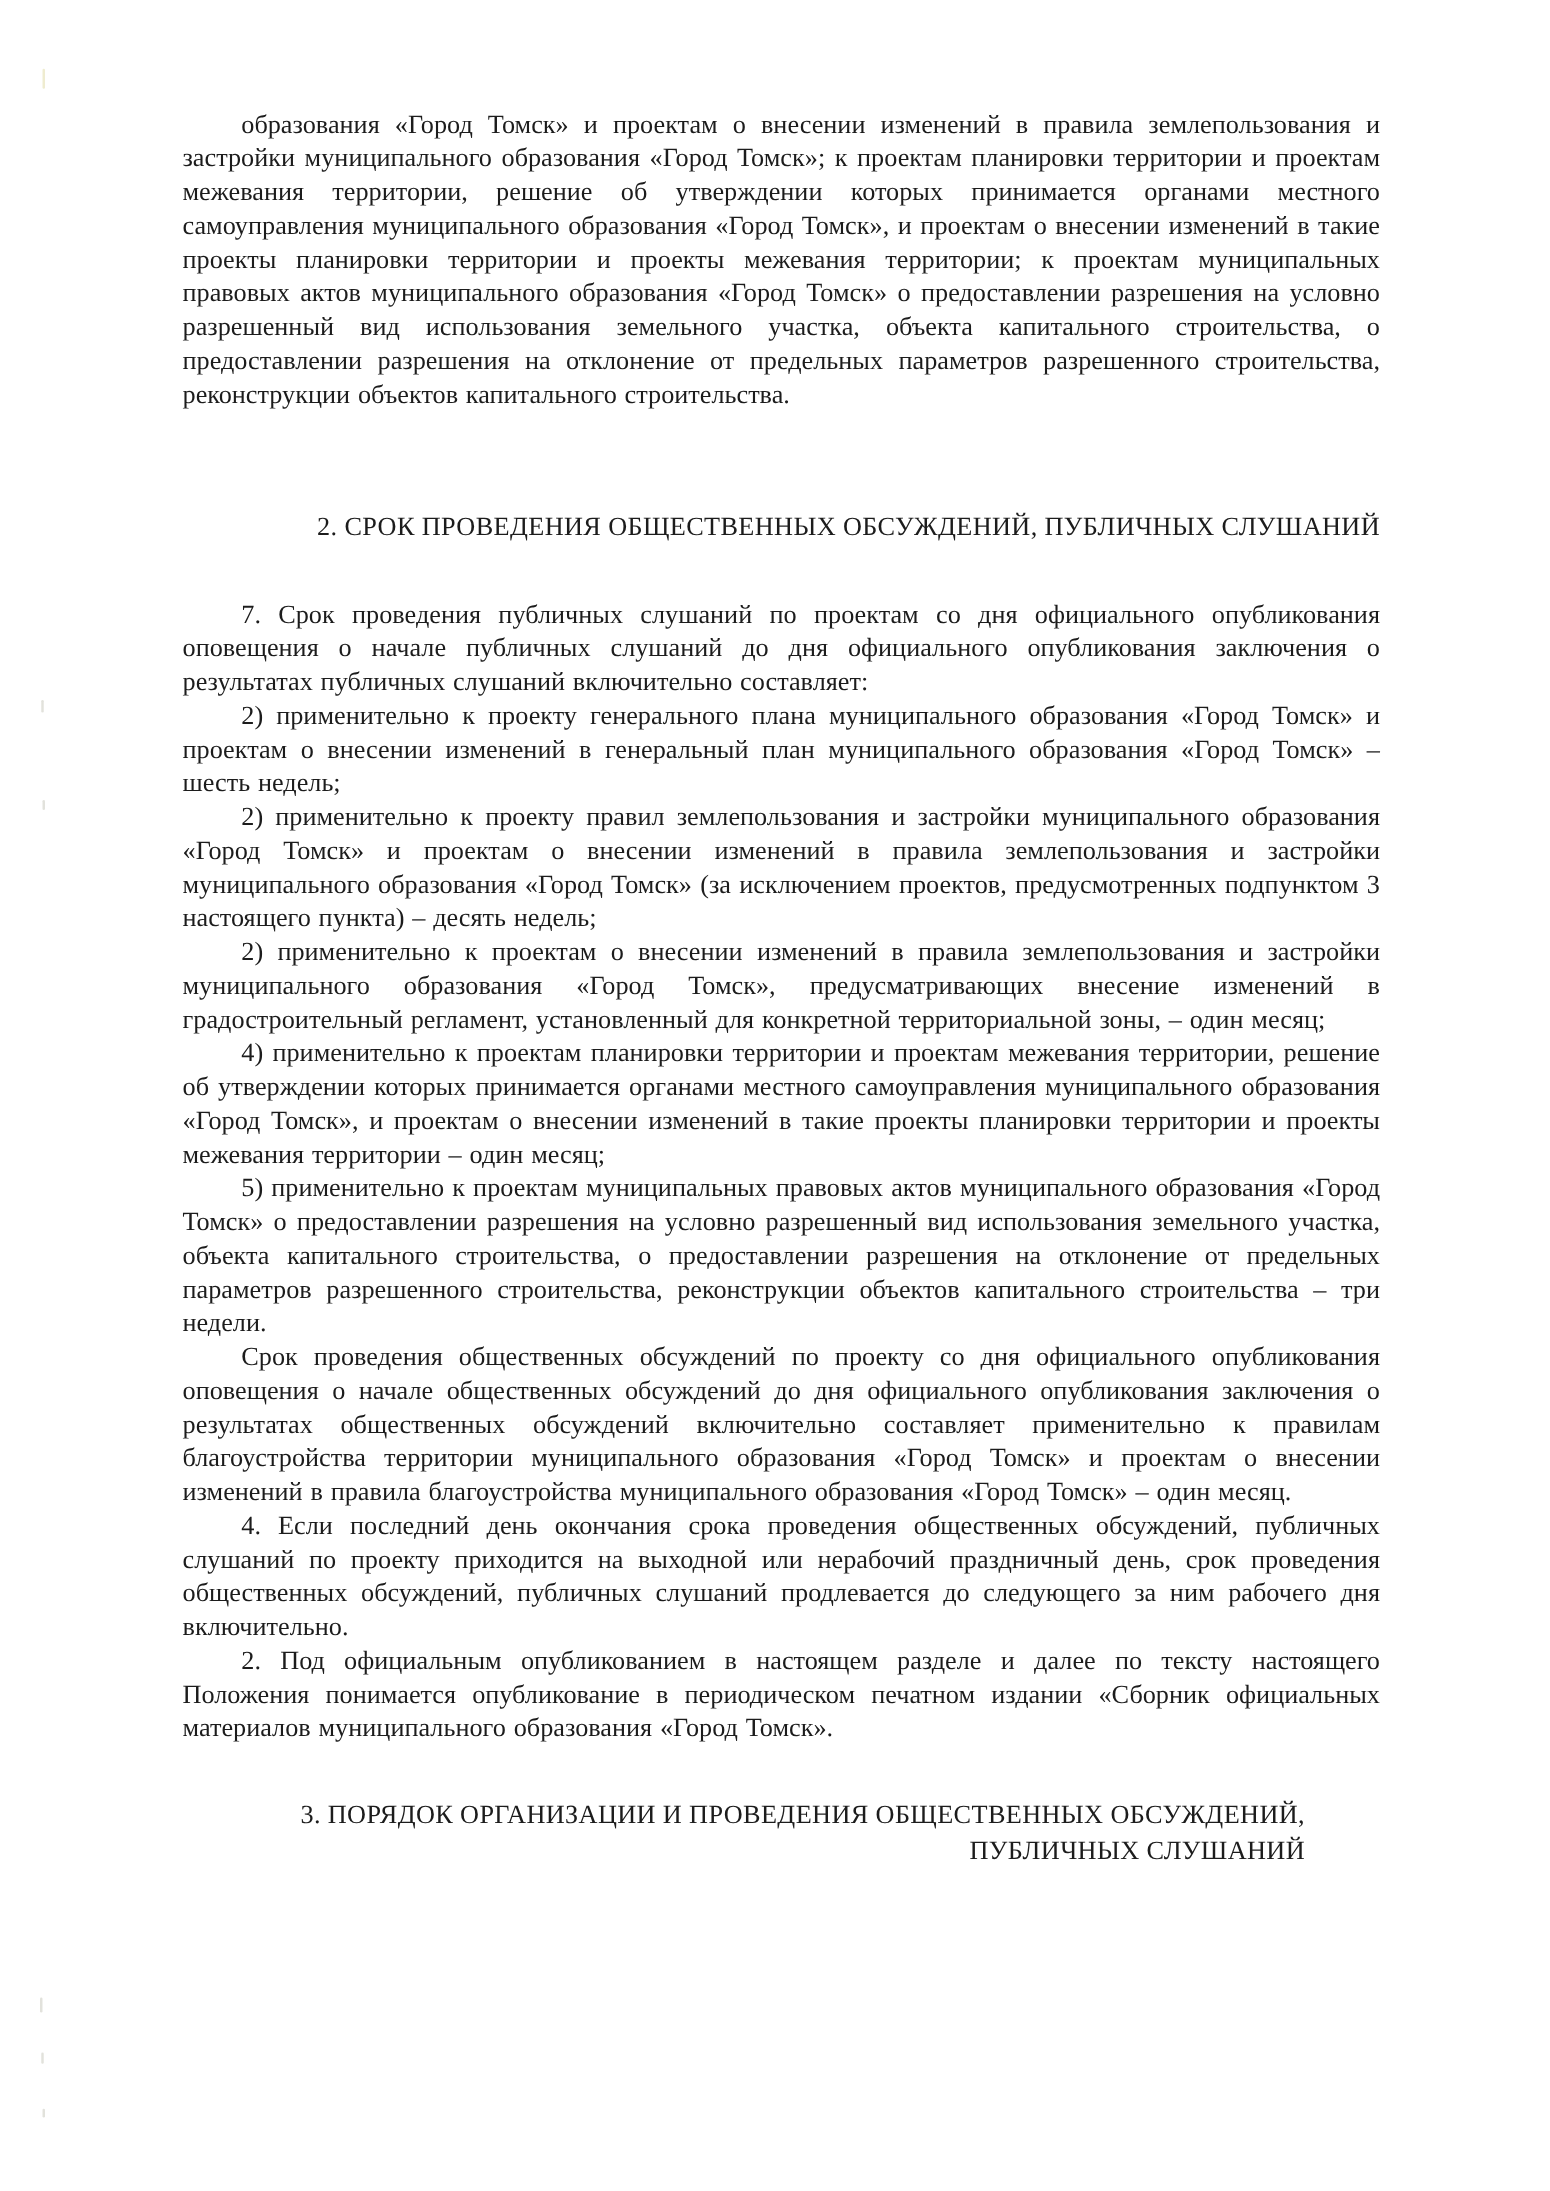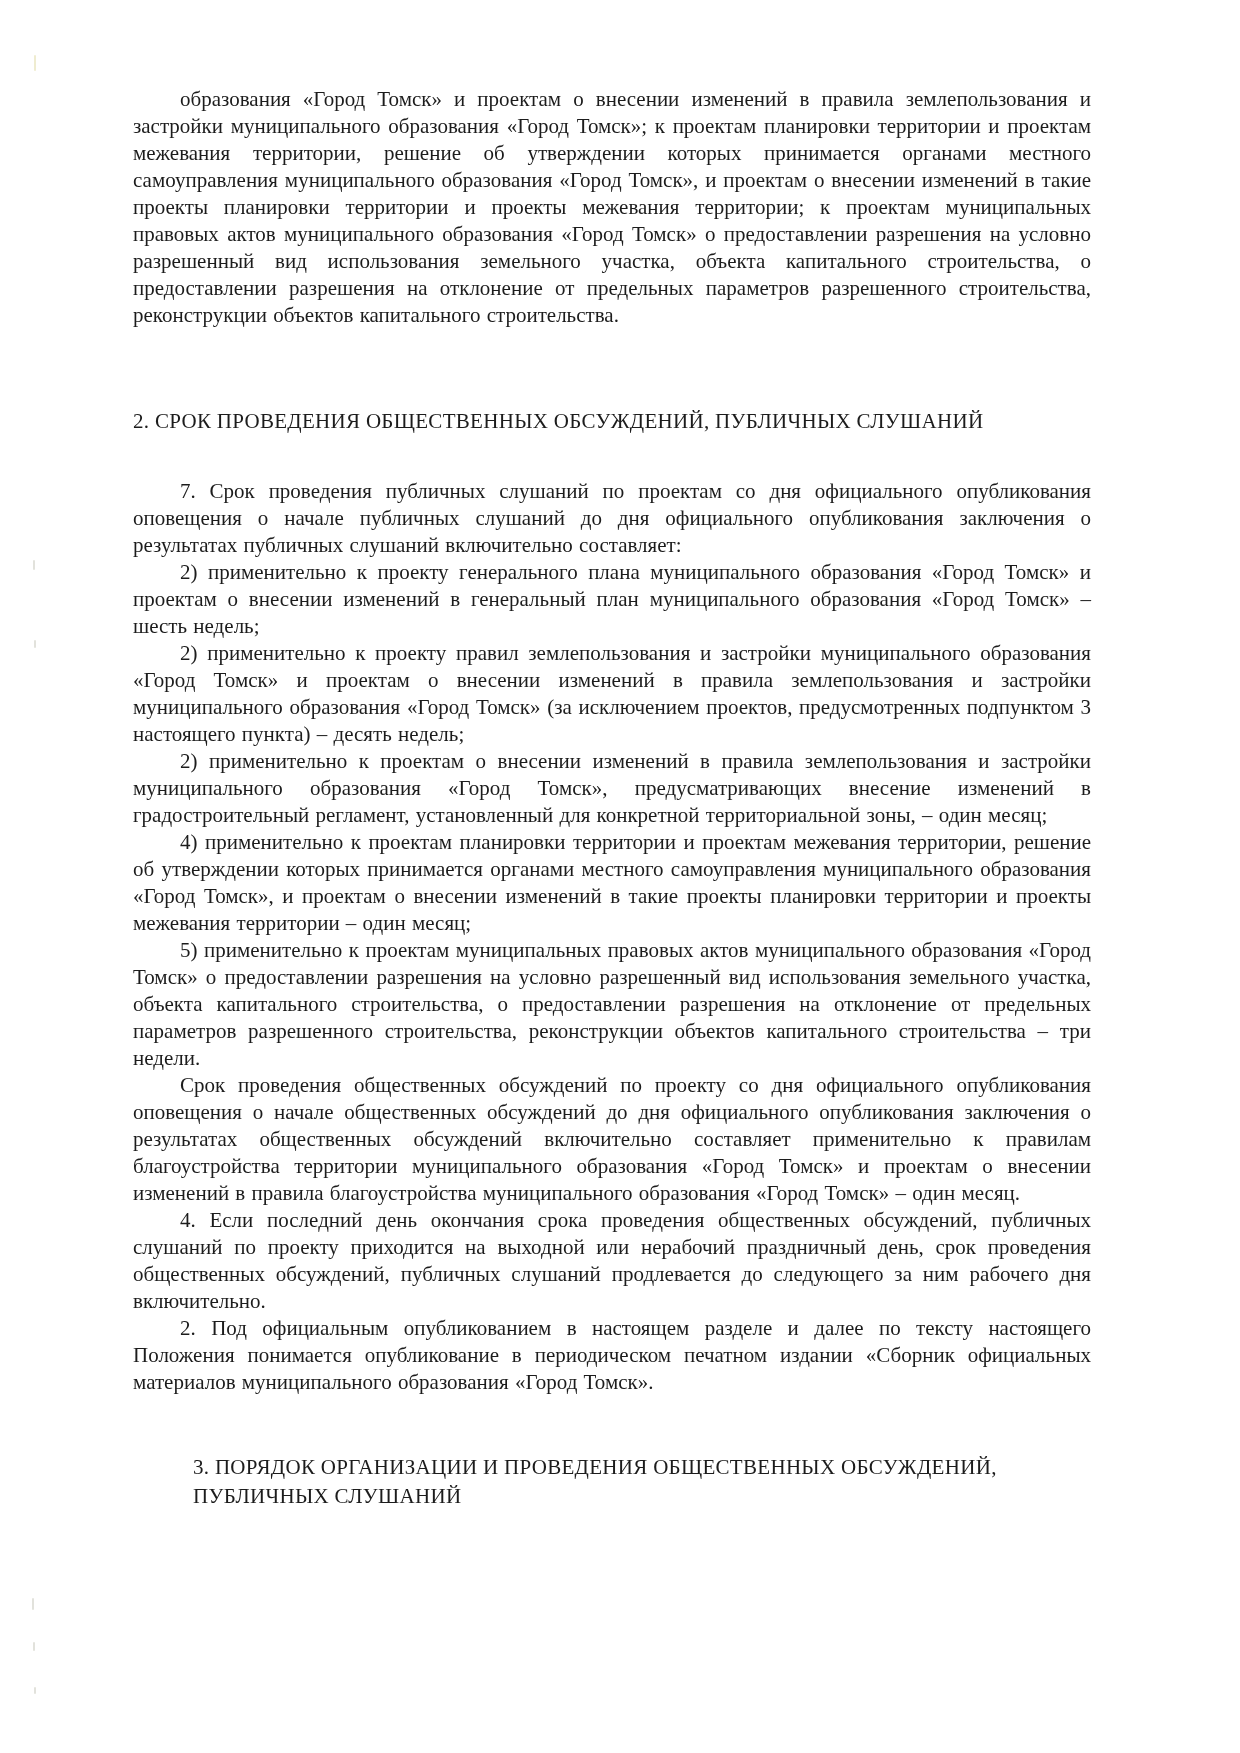--- a/index.html
+++ b/index.html
@@ -11,48 +11,48 @@
       position: relative;
       width: 1240px;
       height: 1753px;
       background: #ffffff;
       overflow: hidden;
       font-family: "Liberation Serif", "DejaVu Serif", serif;
       color: #1c1c1c;
     }
     .content {
       position: absolute;
-      left: 133px;
+      left: 146px;
       top: 86px;
       width: 958px;
       font-size: 21px;
       line-height: 27px;
       text-rendering: optimizeLegibility;
     }
     .content p {
       margin: 0;
       text-align: justify;
       text-indent: 47px;
       word-spacing: 1px;
     }
     .heading {
       margin: 0;
       font-size: 21px;
       font-weight: normal;
-      text-align: left;
+      text-align: right;
       text-indent: 0;
       letter-spacing: 0.3px;
       line-height: 29px;
     }
     .heading-2 {
       margin-top: 78px;
       margin-bottom: 42px;
     }
     .heading-3 {
-      margin-top: 57px;
+      margin-top: 41px;
       padding: 0 60px;
     }
     
     .scan-artifacts i {
       position: absolute;
       display: block;
       background: rgba(160, 158, 140, 0.30);
       border-radius: 1px;
     }
     .scan-artifacts .a1 { left: 34px; top: 55px;  width: 2px; height: 16px; background: rgba(210,200,120,0.35); }

